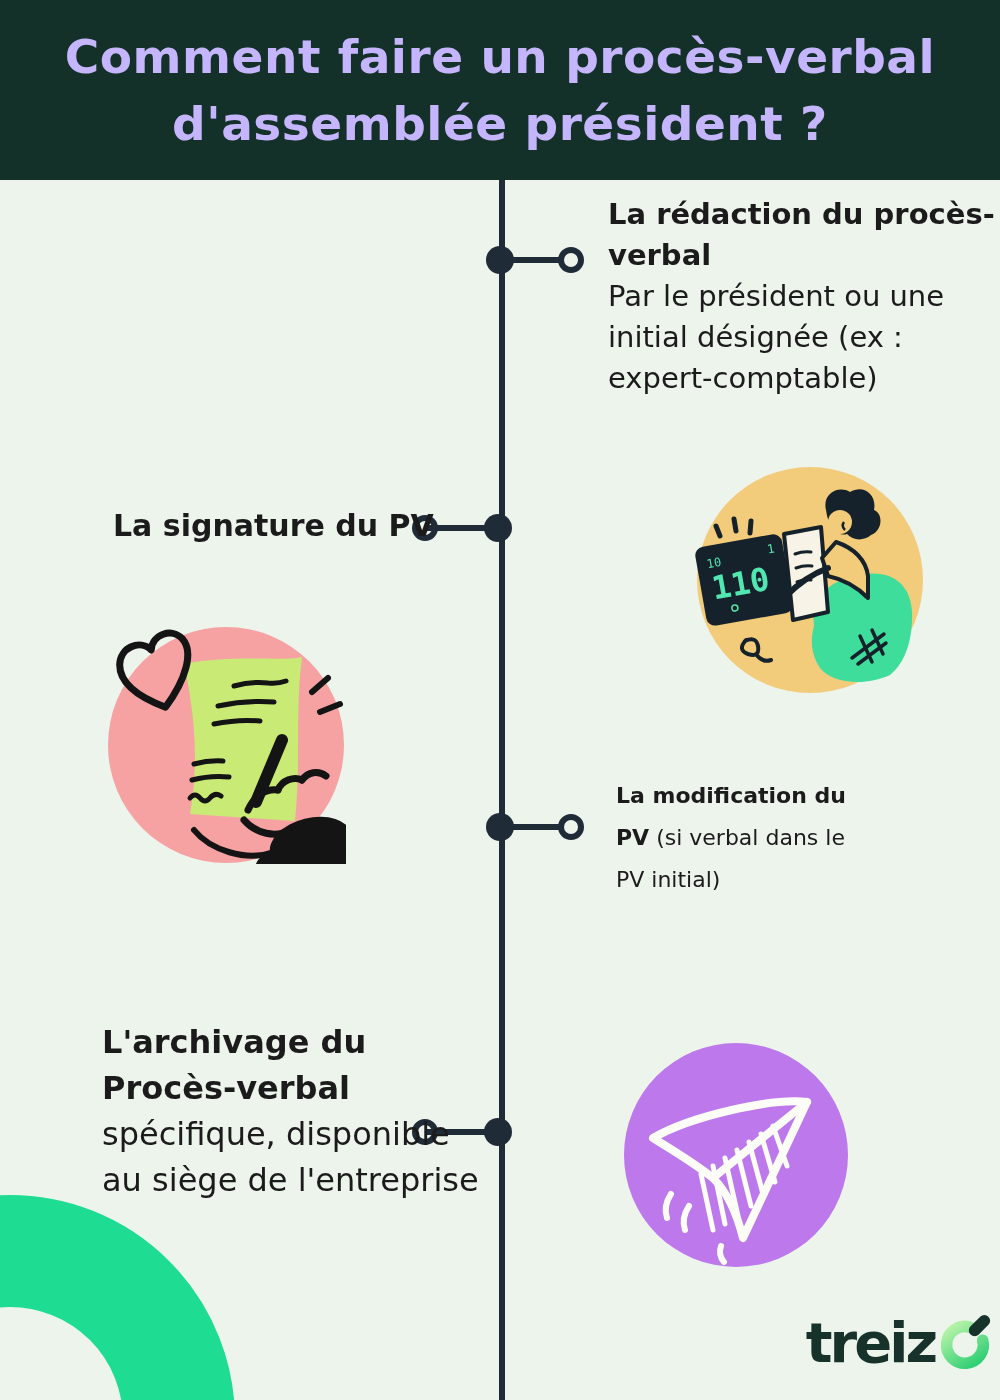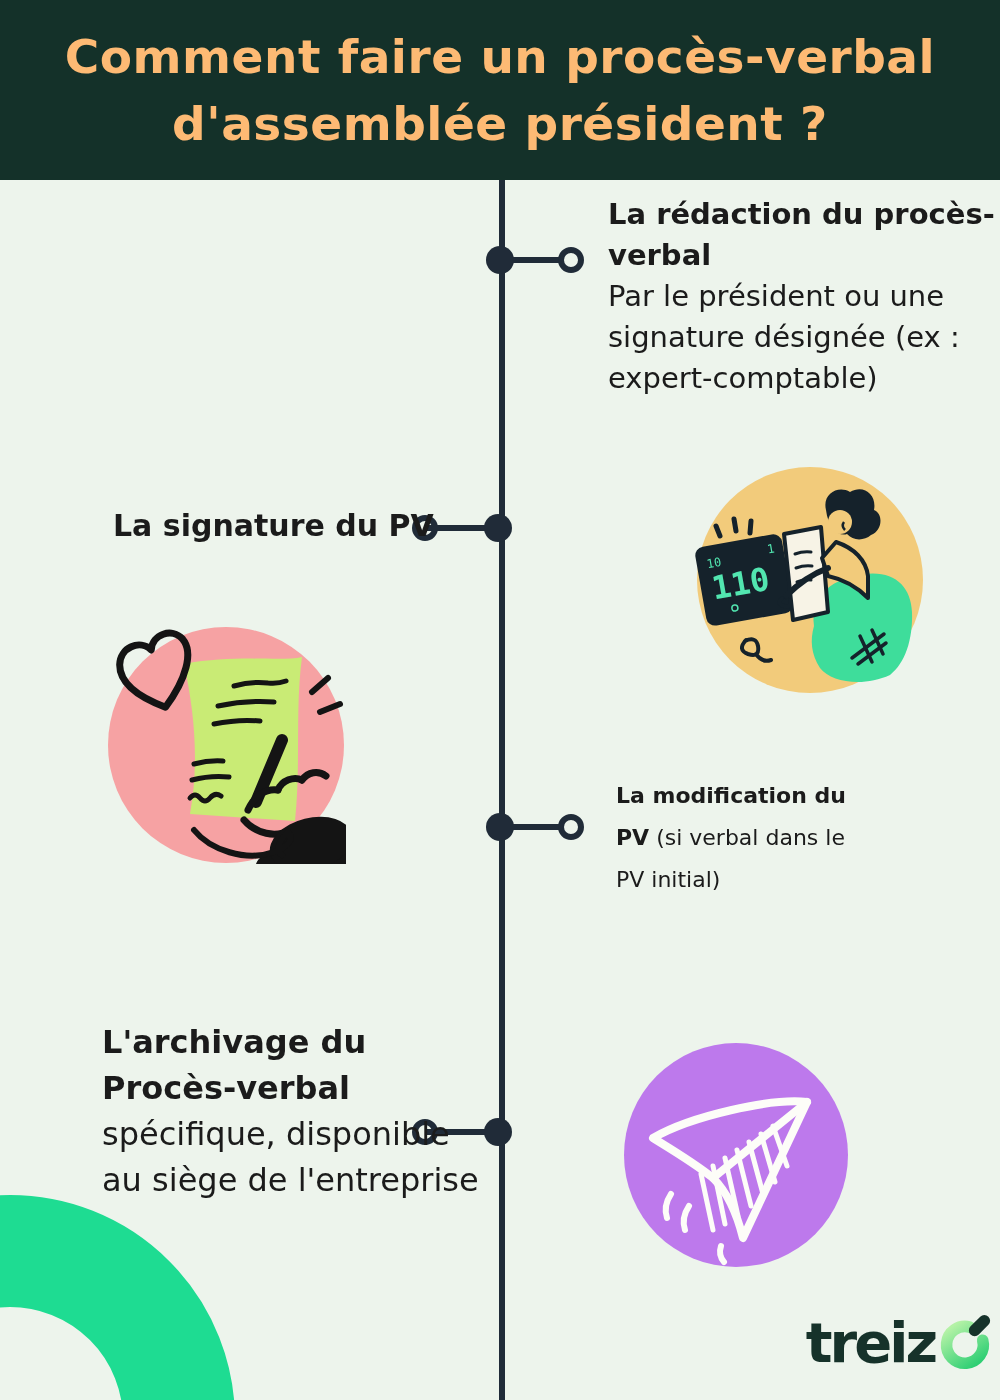--- a/index.html
+++ b/index.html
@@ -9,21 +9,21 @@
     font-family:"DejaVu Sans","Liberation Sans",sans-serif;
     color:#1b1b1b;
   }
   
   .header {
     position:absolute; left:0; top:0; width:1000px; height:180px;
     background:#143129; display:flex; flex-direction:column;
     align-items:center; justify-content:center; gap:17px;
   }
   .header .tline {
-    display:block; color:#fdba74; font-weight:700; font-size:47px;
+    display:block; color:#c4b5fd; font-weight:700; font-size:47px;
     line-height:50px; text-align:left; letter-spacing:0.5px;
   }
   
   .vline {
     position:absolute; left:499px; top:180px; width:6px; height:1220px;
     background:#202b38;
   }
   .node { position:absolute; width:100px; height:28px; }
   .node .dot {
     position:absolute; top:0; width:28px; height:28px;
@@ -90,21 +90,21 @@
 
   <div class="node node-right n1">
     <span class="dot"></span>
     <span class="hline"></span>
     <span class="ring"></span>
   </div>
   <div class="t-block t1">
     <div class="bold">La rédaction du procès-</div>
     <div class="bold">verbal</div>
     <div>Par le président ou une</div>
-    <div>signature désignée (ex :</div>
+    <div>initial désignée (ex :</div>
     <div>expert-comptable)</div>
   </div>
 
   <div class="node node-left n2">
     <span class="ring"></span>
     <span class="hline"></span>
     <span class="dot"></span>
   </div>
   <div class="t-block t2">
     <div>La signature du PV</div>

